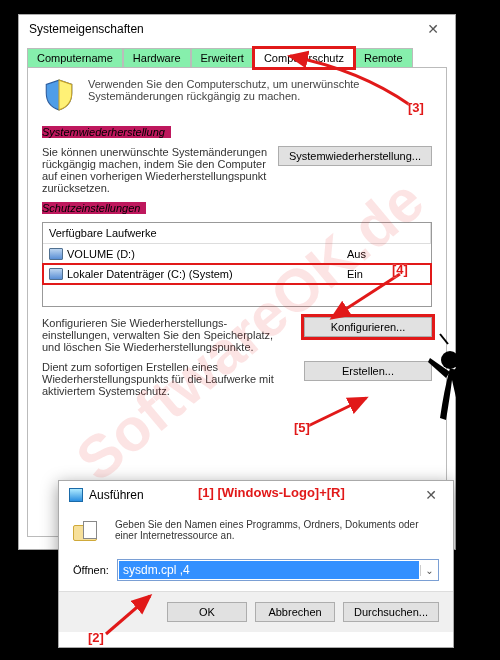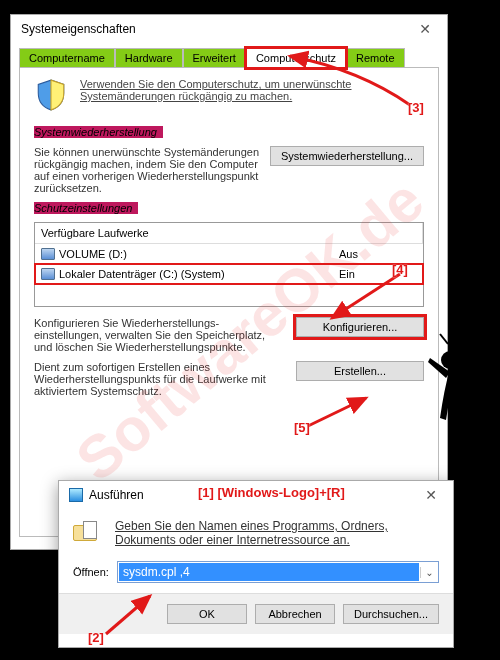--- a/index.html
+++ b/index.html
@@ -28,33 +28,33 @@
     font-size: 12px;
   }
   .titlebar .close {
     font-size: 14px;
     color: #555;
     cursor: pointer;
     padding: 0 6px;
   }
   
   #sysprops {
-    left: 10px; top: 14px; width: 438px; height: 536px;
+    left: 18px; top: 14px; width: 438px; height: 536px;
   }
   .tabs {
     display: flex;
     padding: 4px 8px 0 8px;
     gap: 0;
     border-bottom: none;
   }
   .tab {
     padding: 3px 9px;
     border: 1px solid #bbb;
     border-bottom: none;
-    background: #84cc16;
+    background: #86efac;
     cursor: pointer;
     font-size: 11px;
     position: relative;
     top: 1px;
   }
   .tab.active {
     background: #fff;
     border-bottom: 1px solid #fff;
     z-index: 2;
   }
@@ -69,21 +69,21 @@
   }
   .desc-row {
     display: flex;
     gap: 12px;
     margin-bottom: 14px;
   }
   .shield {
     width: 34px; height: 34px; flex-shrink: 0;
   }
   .shield svg { width: 100%; height: 100%; }
-  .descmain { color: #444; text-decoration: underline; }
+  .descmain { color: #444; }
   .group {
     margin-top: 8px;
   }
   .grouplabel {
     font-size: 11px;
     color: #000;
     padding-bottom: 2px;
     border-bottom: none;
     position: relative;
   }
@@ -155,21 +155,21 @@
     position: relative;
   }
   .runicon .folder {
     position:absolute; left:0; top:6px; width:24px; height:16px;
     background:#f7e09a; border:1px solid #cfa93a; border-radius:2px;
   }
   .runicon .sheet {
     position:absolute; left:10px; top:2px; width:14px; height:18px;
     background:#fff; border:1px solid #888;
   }
-  .runtxt { color: #333; font-size: 12px; text-decoration: underline; }
+  .runtxt { color: #333; font-size: 10px; }
   .openrow {
     display:flex; align-items:center; margin-top:14px;
   }
   .openlbl { width: 44px; }
   .combo {
     flex: 1;
     display:flex;
     border: 1px solid #7a9fd4;
     background: #fff;
     height: 22px;

